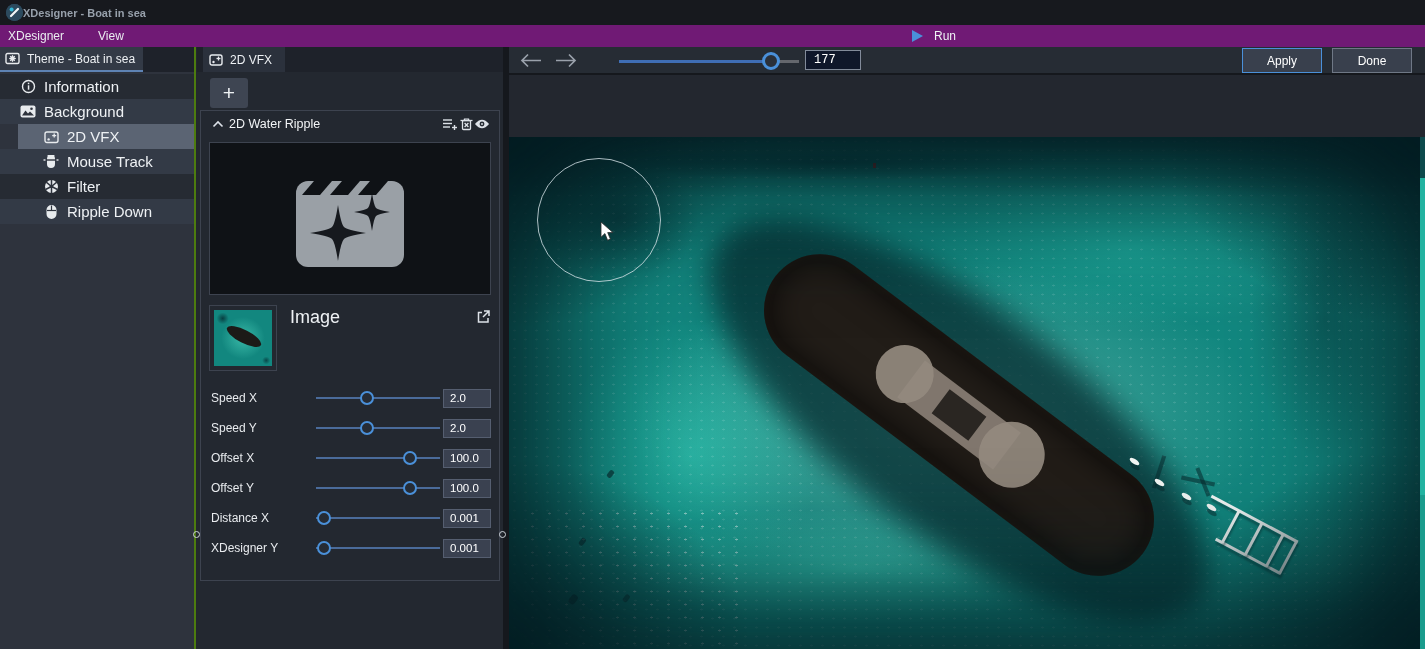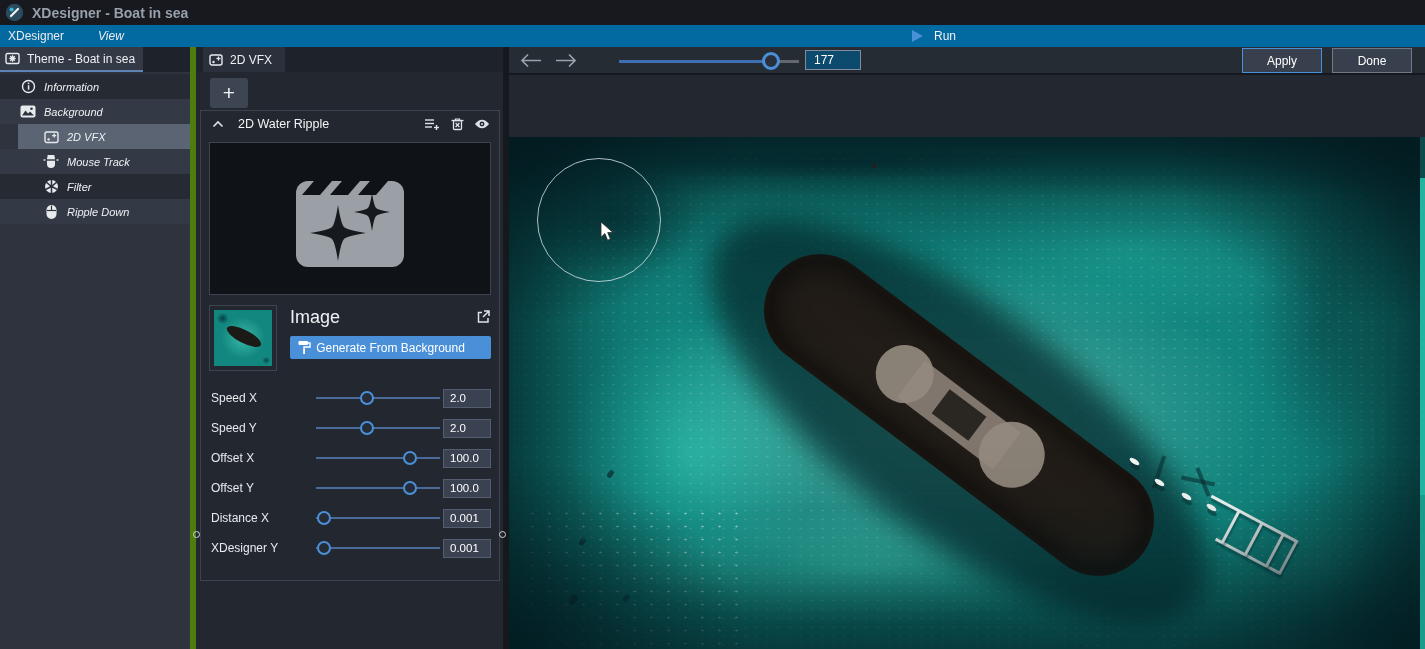--- a/index.html
+++ b/index.html
@@ -6,54 +6,54 @@
   *{box-sizing:border-box;}
   #app{position:relative;width:1425px;height:649px;background:#23272f;
        font-family:"Liberation Sans",sans-serif;color:#e8ebee;font-size:12px;
        overflow:hidden;user-select:none;}
   
   .titlebar{position:absolute;left:0;top:0;width:1425px;height:25px;background:#17191e;
             display:flex;align-items:center;}
   .app-logo{width:17px;height:17px;border-radius:50%;margin-left:6px;background:#2e4f63;
             position:relative;flex:0 0 auto;}
   .app-logo svg{position:absolute;left:0;top:0;}
-  .win-title{margin-left:9px;font-weight:bold;color:#97a0ab;font-size:14px;}
-  
-  .menubar{position:absolute;left:0;top:25px;width:1425px;height:22px;background:#0369a1;
+  .win-title{font-weight:bold;color:#97a0ab;font-size:11px;}
+  
+  .menubar{position:absolute;left:0;top:25px;width:1425px;height:22px;background:#701a75;
            display:flex;align-items:center;}
   .menu-item{padding:0 10px;height:22px;line-height:22px;color:#e9ecef;cursor:default;}
   .run-ctl{position:absolute;left:912px;top:0;height:22px;display:flex;align-items:center;gap:11px;}
   .run-label{color:#eff1f4;}
   
   .sidebar{position:absolute;left:0;top:47px;width:196px;height:602px;background:#2e333d;
-           border-right:6px solid #4d7c0f;}
+           border-right:2px solid #4d7c0f;}
   .tabstrip{height:25px;background:#1e222a;display:flex;}
   .side-tab{width:143px;height:25px;background:#333a46;border-bottom:2px solid #5e83b4;
             display:flex;align-items:center;padding-left:5px;gap:7px;color:#eef1f4;}
   .side-rows{margin-top:2px;}
   .side-row{position:relative;height:25px;display:flex;align-items:center;padding-left:20px;gap:8px;}
   .side-row:nth-child(odd){background:#262b33;}
   .side-row:nth-child(even){background:#333a46;}
   .side-row.indent{padding-left:43px;}
   .side-row.selected{background-image:linear-gradient(90deg,#2e333d 0 18px,#5b6473 18px);background-color:transparent;}
   .side-row .expander{position:absolute;left:5px;top:7px;width:10px;height:10px;}
   .side-icon{width:16px;height:16px;display:inline-flex;align-items:center;justify-content:center;flex:0 0 auto;}
-  .side-label{color:#eef1f4;font-size:11px;white-space:nowrap;font-style:italic;}
+  .side-label{color:#eef1f4;font-size:15px;white-space:nowrap;}
   
   .split-handle{position:absolute;width:7px;height:7px;border:1px solid #cdd3da;border-radius:50%;
                 background:transparent;z-index:30;}
   
   .vfx-panel{position:absolute;left:197px;top:47px;width:306px;height:602px;background:#232830;}
   .vfx-tabstrip{height:25px;background:#1e222a;display:flex;}
   .vfx-tab{margin-left:6px;width:82px;height:25px;background:#2b313c;display:flex;align-items:center;
            padding-left:6px;gap:7px;color:#eef1f4;}
   .add-btn{position:absolute;left:13px;top:31px;width:38px;height:30px;background:#3e4552;border-radius:3px;
            display:flex;align-items:center;justify-content:center;font-size:21px;font-weight:300;color:#eef1f4;}
   .group{position:absolute;left:3px;top:63px;width:300px;height:471px;border:1px solid #3d434f;}
-  .group-head{height:26px;display:flex;align-items:center;padding:0 9px;gap:9px;}
+  .group-head{height:26px;display:flex;align-items:center;padding:0 9px;gap:0;}
   .group-title{font-size:12.5px;color:#f2f4f6;flex:1 1 auto;margin-left:3px;}
   .group-head .hicon{width:16px;height:16px;display:flex;align-items:center;justify-content:center;}
   .preview{margin:5px 8px 0 8px;height:153px;background:#0f1216;border:1px solid #3d434f;
            display:flex;align-items:center;justify-content:center;}
   .img-row{margin:10px 8px 0 8px;display:flex;}
   .thumb-box{width:68px;height:66px;border:1px solid #3d434f;background:#232830;padding:4px;}
   .thumb-sea{width:100%;height:100%;position:relative;overflow:hidden;background-color:#12877f;
     background-image:radial-gradient(closest-side at 50% 50%,rgba(90,225,200,.55),transparent 75%),
                      radial-gradient(closest-side at 15% 15%,rgba(5,45,50,.8),transparent 70%),
                      radial-gradient(closest-side at 90% 90%,rgba(5,45,50,.7),transparent 70%);}
@@ -82,22 +82,22 @@
   .paint-title{margin-left:10px;font-weight:bold;font-size:12.5px;color:#fff;}
   .paint-close{position:absolute;right:8px;top:7px;width:14px;height:14px;}
   .paint-toolbar{position:relative;height:28px;background:#262c34;border-bottom:2px solid #15181d;}
   .tb-undo{position:absolute;left:10px;top:5px;}
   .tb-redo{position:absolute;left:45px;top:5px;}
   .tb-slider{position:absolute;left:110px;top:4px;width:180px;height:20px;}
   .tb-line{position:absolute;left:0;right:0;top:9px;height:3px;
            background:linear-gradient(90deg,#3f6eb5 0 88%,#64676d 88%);}
   .tb-thumb{position:absolute;top:1px;left:calc((100% - 18px)*0.88);width:18px;height:18px;border-radius:50%;
             border:3px solid #4a90d9;background:#2a3039;}
-  .tb-value{position:absolute;left:296px;top:3px;width:56px;height:20px;background:#0c4a6e;
-            border:1px solid #828b9a;color:#fff;font-size:12px;line-height:18px;padding-left:8px;}
+  .tb-value{position:absolute;left:296px;top:3px;width:56px;height:20px;background:#0f172a;
+            border:1px solid #828b9a;color:#fff;font-size:12px;line-height:18px;padding-left:8px;font-family:Liberation Mono, monospace;}
   .tb-btn{position:absolute;top:1px;width:80px;height:25px;background:#39404d;color:#fff;
           display:flex;align-items:center;justify-content:center;font-size:12px;}
   .tb-apply{left:733px;border:1px solid #4a90d9;}
   .tb-done{left:823px;border:1px solid #6f7886;}
   
   .paint-canvas{position:absolute;left:0;top:56px;width:916px;height:546px;background:#23272f;overflow:hidden;}
   .sea{position:absolute;left:0;top:34px;width:916px;height:512px;background-color:#12877f;
     background-image:
       radial-gradient(closest-side at 48% 56%,rgba(205,245,230,.33),transparent 72%),
       radial-gradient(closest-side at 20% 62%,rgba(46,212,188,.5),transparent 70%),
@@ -164,21 +164,21 @@
         <circle cx="8.5" cy="8.5" r="8.5" fill="#2c4a5e"></circle>
         <path d="M5 12 L12 5" stroke="#f2f5f7" stroke-width="2.2" stroke-linecap="round"></path>
         <circle cx="5.6" cy="5.6" r="2" fill="#35b8d6"></circle>
       </svg>
     </span>
     <span class="win-title">XDesigner - Boat in sea</span>
   </div>
 
   <div class="menubar">
     <span class="menu-item" style="padding-left:8px;">XDesigner</span>
-    <span class="menu-item" style="margin-left:14px;font-style:italic;">View</span>
+    <span class="menu-item" style="margin-left:14px;">View</span>
     <span class="run-ctl">
       <svg width="11" height="12" viewBox="0 0 11 12">
           <polygon points="0,0 11,6 0,12" fill="#4a90d9"></polygon>
         </svg>
       <span class="run-label">Run</span>
     </span>
   </div>
 
   <div class="sidebar">
     <div class="tabstrip">
@@ -359,30 +359,20 @@
         </div>
         <div class="img-col">
           <div class="img-label-row">
             <span class="img-label">Image</span>
             <span>
               <svg width="16" height="16" viewBox="0 0 16 16">
                 <path d="M7 3.5 H3.5 V13 H13 V9" fill="none" stroke="#dde2e8" stroke-width="1.5"></path>
                 <path d="M9 2 H14 V7 M14 2 L8 8" fill="none" stroke="#dde2e8" stroke-width="1.5"></path>
               </svg>
             </span>
-          </div>
-          <div class="gen-btn">
-            <span class="roller">
-              <svg width="13" height="15" viewBox="0 0 13 15">
-                <rect x="0.5" y="1" width="9.5" height="4" rx="1" fill="#fff"></rect>
-                <path d="M10 3 H12 V7 H6 V9" fill="none" stroke="#fff" stroke-width="1.4"></path>
-                <rect x="5.2" y="9" width="1.8" height="5" fill="#fff"></rect>
-              </svg>
-            </span>
-            <span>Generate From Background</span>
           </div>
         </div>
       </div>
 
       <div class="props">
           <div class="prop-row">
     <span class="prop-label">Speed X</span>
     <div class="prop-track">
       <div class="prop-line"></div>
       <div class="prop-thumb" style="left: calc(40% - 5.6px);"></div>

